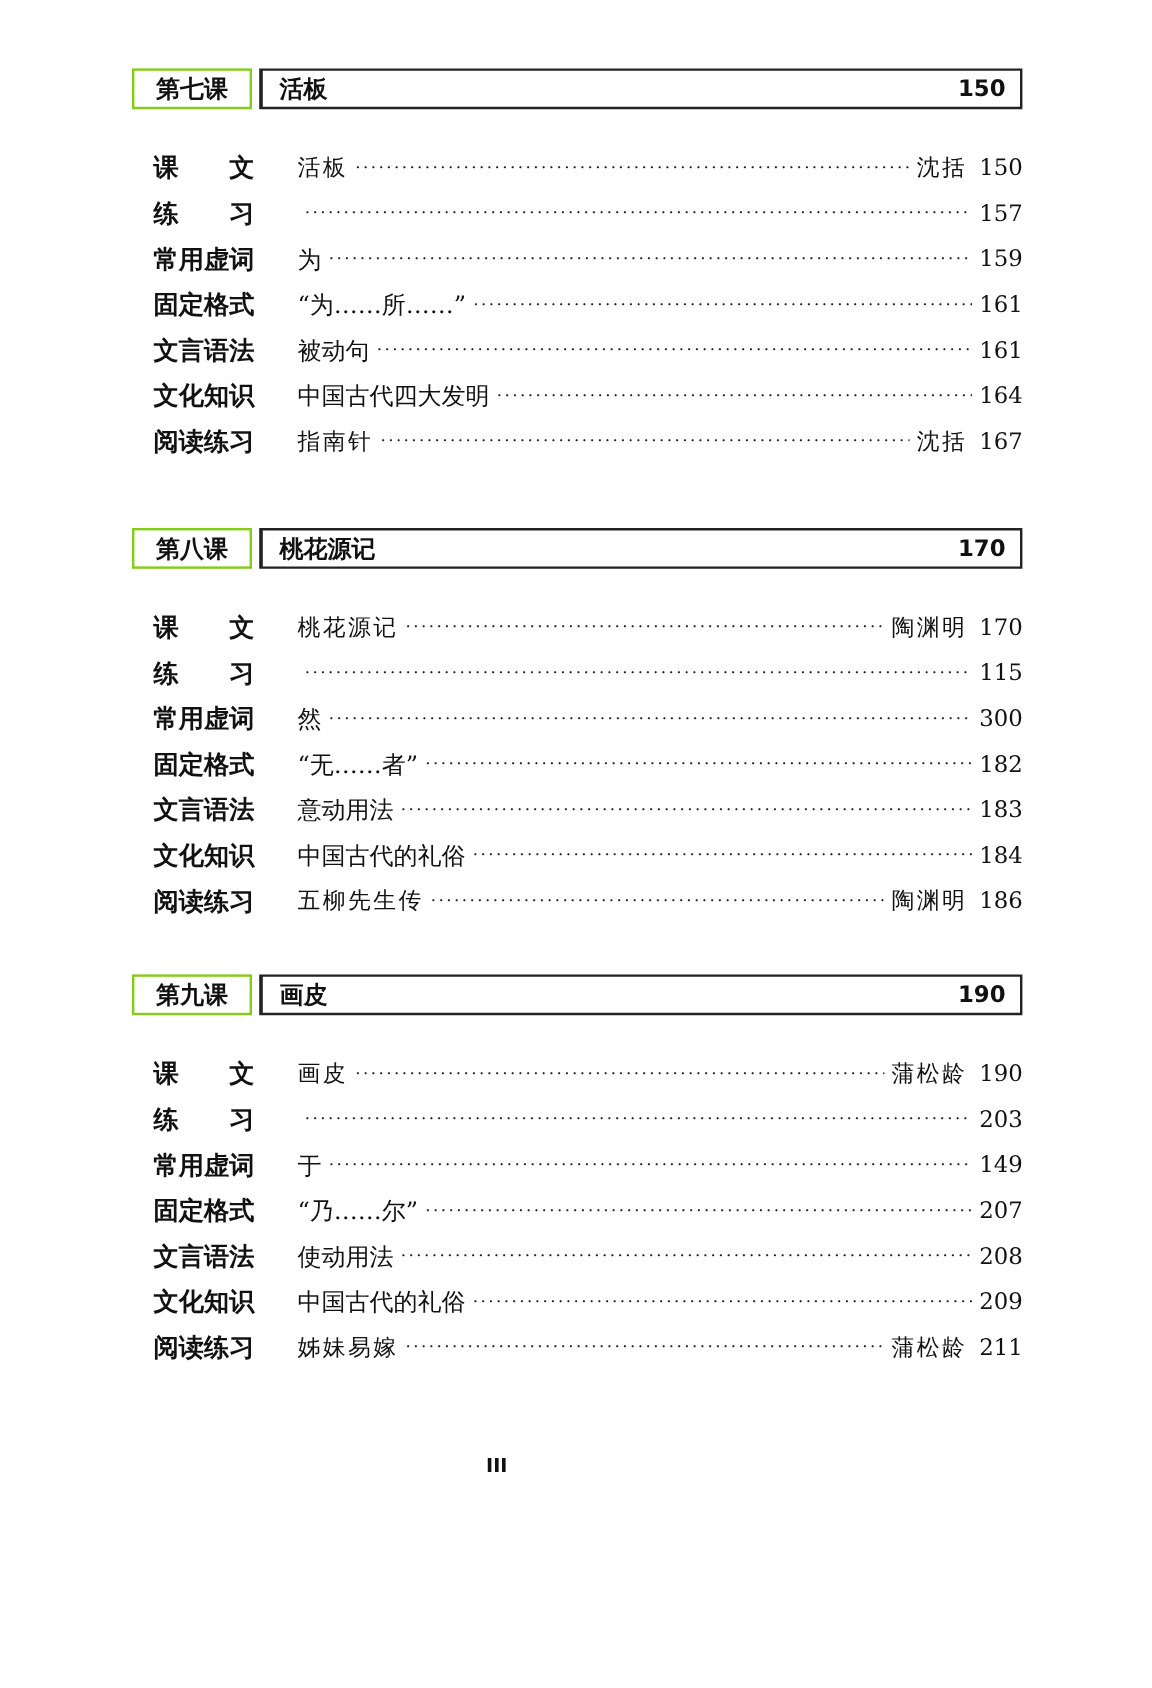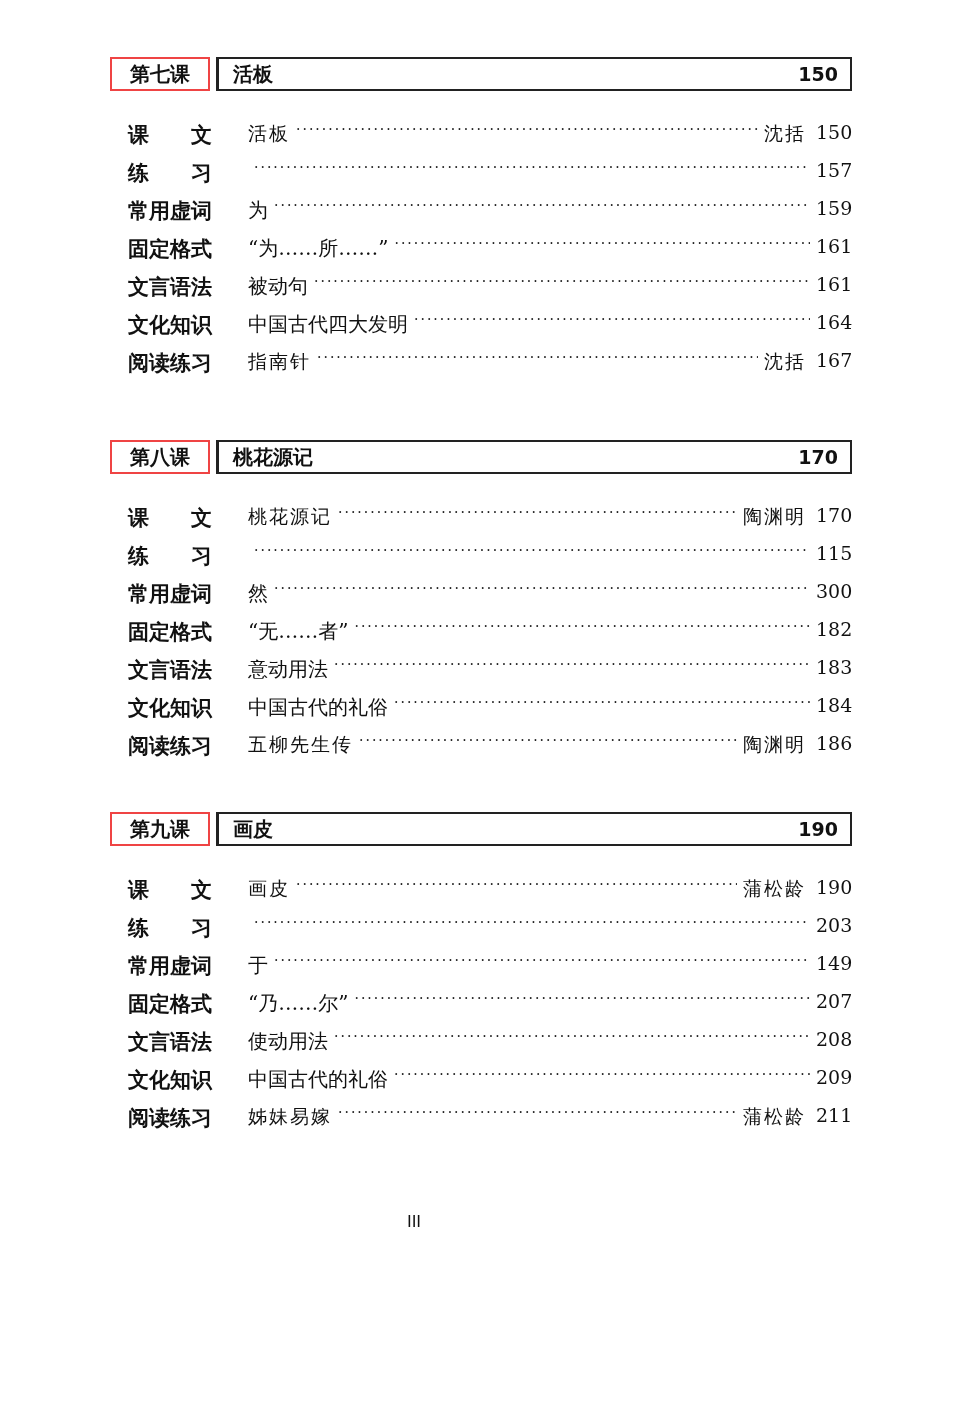--- a/index.html
+++ b/index.html
@@ -1,43 +1,43 @@
 <!DOCTYPE html>
 <html><head>
 <meta charset="utf-8">
 <style>
   html, body { margin: 0; padding: 0; background: #ffffff; }
   body { width: 960px; height: 1407px; position: relative; overflow: hidden;
          font-family: "DejaVu Serif", "Liberation Serif", serif; color: #111; }
   .lesson { position: absolute; left: 110px; width: 742px; }
   .lesson-header { display: flex; height: 34px; }
-  .lesson-num { width: 100px; border: 2px solid #ef4444; border-right-width: 2px;
+  .lesson-num { width: 100px; border: 2px solid #84cc16; border-right-width: 2px;
                 display: flex; align-items: center; justify-content: center;
                 font-family: "DejaVu Sans", "Liberation Sans", sans-serif;
                 font-weight: bold; font-size: 20px; box-sizing: border-box; }
   .lesson-title-box { flex: 1; margin-left: 6px; border: 2px solid #222; border-left-width: 3px;
                       display: flex; align-items: center; justify-content: space-between;
                       padding: 0 12px 0 14px; box-sizing: border-box;
                       font-family: "DejaVu Sans", "Liberation Sans", sans-serif;
                       font-size: 20px; font-weight: bold; }
   .lesson-title-box .pg { font-weight: bold; font-size: 19px; }
   .entries { margin-top: 30px; }
-  .entry { display: flex; align-items: flex-start; height: 38px; font-size: 20px; }
+  .entry { display: flex; align-items: center; height: 38px; font-size: 20px; }
   .entry .label { width: 96px; font-family: "DejaVu Sans", "Liberation Sans", sans-serif;
                   font-weight: bold; font-size: 21px; display: flex; justify-content: space-between;
                   margin-left: 18px; }
   .entry .title { margin-left: 24px; white-space: nowrap; }
   .entry .title.kai { font-size: 19px; letter-spacing: 2px; }
   .entry .dots { flex: 1; overflow: hidden; white-space: nowrap; margin: 0 6px;
                  letter-spacing: 2px; font-size: 14px; color: #222; }
   .entry .dots::before { content: "··································································································································"; }
   .entry .author { margin-right: 10px; font-size: 19px; letter-spacing: 2px; white-space: nowrap; }
   .entry .page { width: 36px; text-align: right; font-size: 19px; }
   .footer { position: absolute; top: 1212px; left: 0; width: 828px; text-align: center;
-            font-family: "DejaVu Sans", "Liberation Sans", sans-serif; font-weight: normal; font-size: 16px; }
+            font-family: "DejaVu Sans", "Liberation Sans", sans-serif; font-weight: bold; font-size: 16px; }
 </style>
 </head>
 <body>
 
 <div class="lesson" style="top:57px;">
   <div class="lesson-header">
     <div class="lesson-num">第七课</div>
     <div class="lesson-title-box">
       <span>活板</span>
       <span class="pg">150</span>

